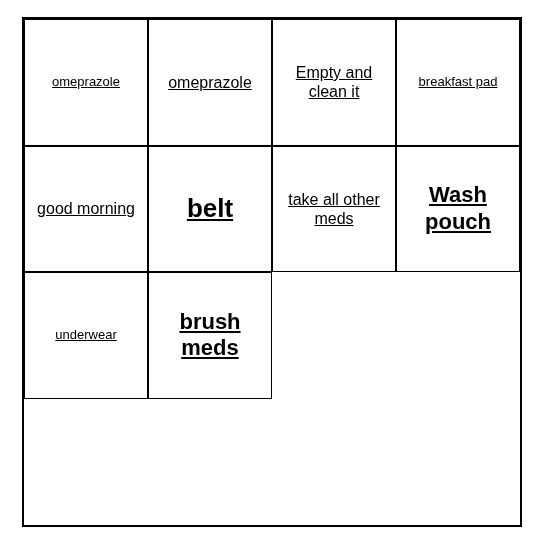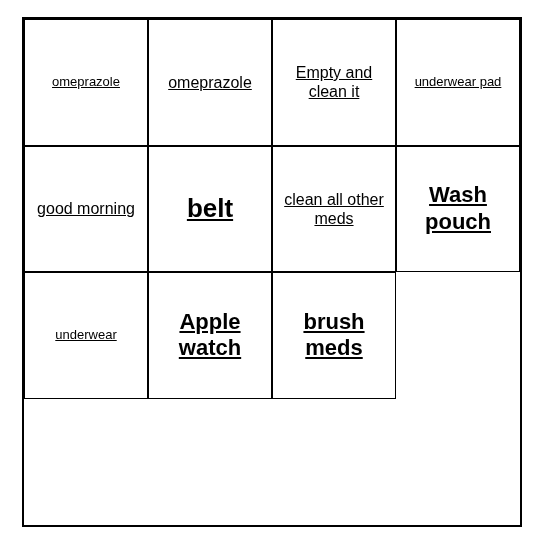--- a/index.html
+++ b/index.html
@@ -62,22 +62,21 @@
     }
   </style>
 </head>
 <body>
 
 <div class="bingo-container">
   <div class="bingo-grid" id="bingo-grid">
   <div class="bingo-cell cell-small">omeprazole</div>
       <div class="bingo-cell cell-medium">omeprazole</div>
       <div class="bingo-cell cell-medium">Empty and clean it</div>
-      <div class="bingo-cell cell-small">underwear pad</div>
+      <div class="bingo-cell cell-small">breakfast pad</div>
       <div class="bingo-cell cell-medium">good morning</div>
       <div class="bingo-cell cell-large">belt</div>
-      <div class="bingo-cell cell-medium">clean all other meds</div>
+      <div class="bingo-cell cell-medium">take all other meds</div>
       <div class="bingo-cell cell-xlarge">Wash pouch</div>
       <div class="bingo-cell cell-small">underwear</div>
-      <div class="bingo-cell cell-xlarge">Apple watch</div>
       <div class="bingo-cell cell-xlarge">brush meds</div>
     </div>
 </div>
 
 </body></html>

